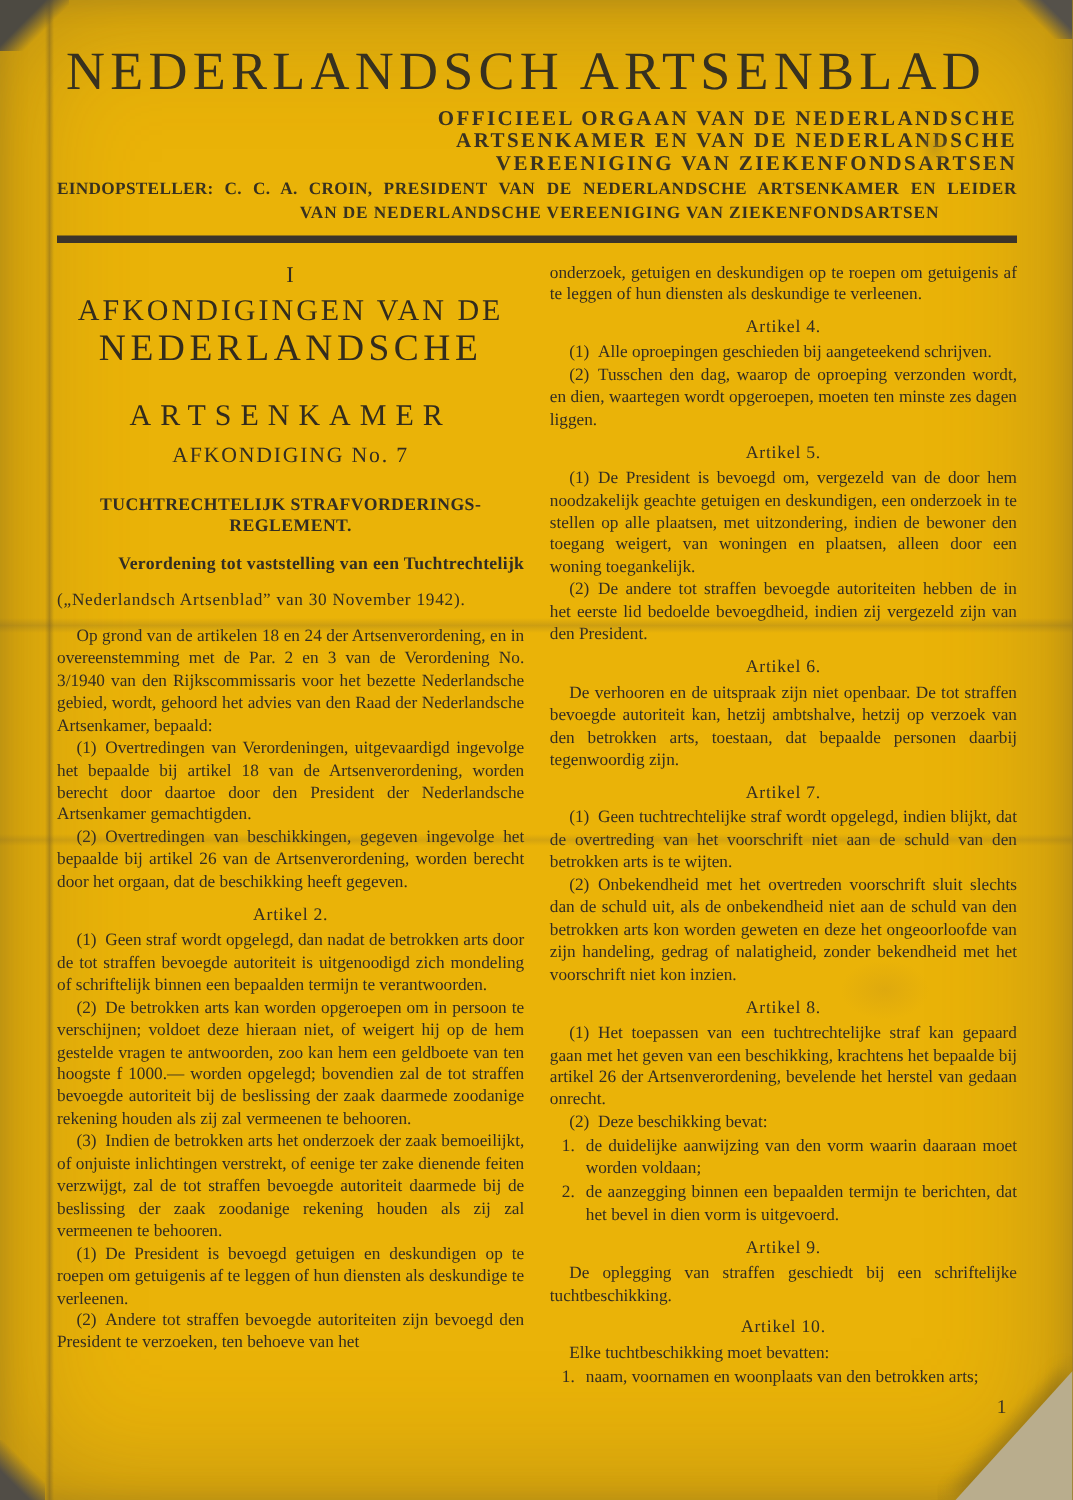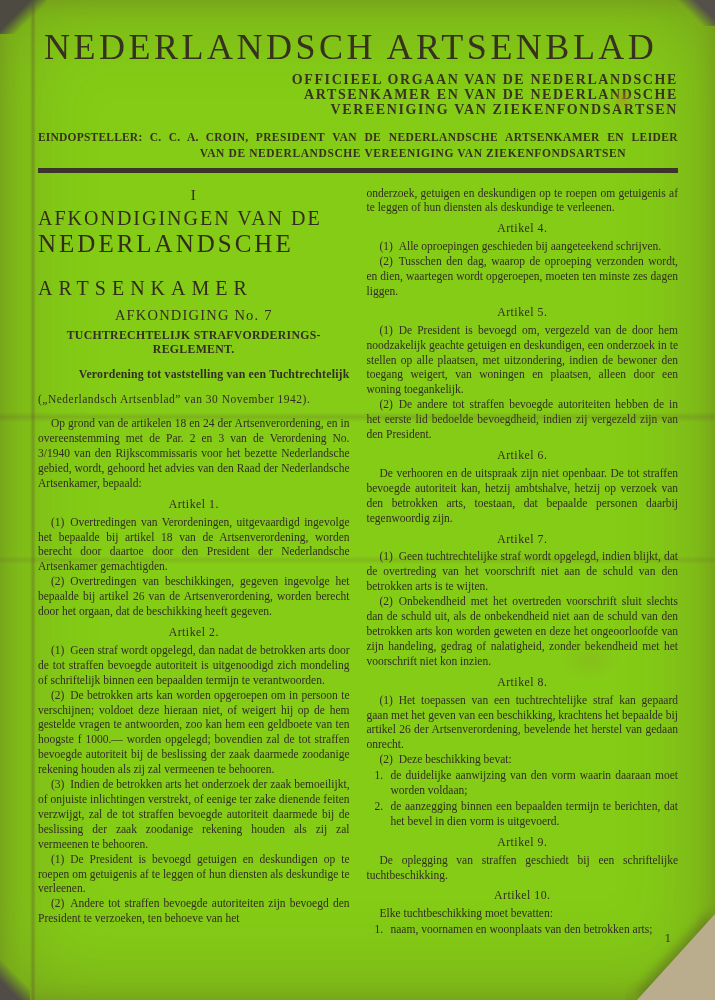--- a/index.html
+++ b/index.html
@@ -4,21 +4,21 @@
 <style>
   html,body{margin:0;padding:0;}
   body{
     width:715px;height:1000px;
     background:#5a564c;
     font-family:"Liberation Serif","DejaVu Serif",serif;
     overflow:hidden;position:relative;
   }
   .paper{
     position:absolute;inset:0;
-    background:#84cc16;
+    background:#eab308;
     box-shadow:inset 0 0 90px rgba(92,76,44,.40), inset 0 0 18px rgba(92,76,44,.25);
     color:#332d23;
   }
   
   .corner{position:absolute;pointer-events:none;}
   .corner.tl{left:0;top:0;width:46px;height:34px;background:linear-gradient(135deg,#4d4a42 0%,#4d4a42 38%,transparent 62%);}
   .corner.tr{right:0;top:0;width:40px;height:26px;background:linear-gradient(225deg,#55514a 0%,#55514a 30%,transparent 58%);}
   .corner.bl{left:0;bottom:0;width:30px;height:40px;background:linear-gradient(45deg,#514d46 0%,#514d46 28%,transparent 60%);}
   .crease-v{position:absolute;top:0;bottom:0;left:30px;width:6px;
     background:linear-gradient(90deg,transparent,rgba(90,74,44,.35),transparent);}
@@ -42,44 +42,44 @@
   .title{
     margin:26px 0 0 6px;
     font-size:36px;font-weight:normal;letter-spacing:3.5px;
     white-space:nowrap;color:#37311f;
   }
   .subtitle{
     margin-top:4px;text-align:right;
     font-size:14px;font-weight:bold;letter-spacing:1.6px;
     line-height:15px;color:#3a3322;
   }
-  .editor{margin-top:13px;font-size:11.5px;font-weight:bold;color:#38311f;line-height:14px;}
+  .editor{margin-top:2px;font-size:11.5px;font-weight:bold;color:#38311f;line-height:14px;}
   .editor .l1{letter-spacing:.4px;text-align:justify;text-align-last:justify;}
   .editor .l1 .strong{font-weight:bold;letter-spacing:.2px;}
   .editor .l2{text-align:center;letter-spacing:.6px;margin-top:2px;padding-left:110px;}
 
   .rule{background:#3b342a;border:none;}
   .rule.thick{height:3px;margin-top:8px;}
   .rule.thin{height:1.5px;}
 
   .issue-bar{
     display:flex;justify-content:space-between;align-items:center;
     font-size:10.5px;font-weight:bold;letter-spacing:1px;
     color:#453d2b;padding:8px 2px 7px 2px;
   }
 
   
   .columns{display:flex;gap:17px;margin-top:13px;height:752px;overflow:hidden;}
   .col{flex:1;min-width:0;font-size:11.5px;line-height:14.9px;text-align:justify;}
   .c-num{text-align:center;font-size:15px;letter-spacing:1px;margin:2px 0 4px;}
-  .sec-line{text-align:left;color:#332c1d;}
+  .sec-line{text-align:center;color:#332c1d;}
   .sec-line.s1{font-size:20px;letter-spacing:2px;line-height:25px;}
   .sec-line.s2{font-size:25px;letter-spacing:3px;line-height:25px;}
   .sec-line.s3{font-size:20px;letter-spacing:6px;line-height:25px;margin-top:20px;}
-  .ann{text-align:center;font-size:14.5px;letter-spacing:1.2px;margin:7px 0 5px;font-weight:normal;}
+  .ann{text-align:center;font-size:14.5px;letter-spacing:1.2px;margin:7px 0 17px;font-weight:normal;}
   .subj{text-align:center;font-weight:bold;font-size:11.8px;line-height:14px;letter-spacing:.3px;}
   .decree{text-align:right;font-weight:bold;font-size:11.8px;line-height:14px;margin-top:11px;letter-spacing:.2px;}
   .source{margin:11px 0 0;font-size:11.5px;letter-spacing:.5px;}
   .art{text-align:center;font-size:11.8px;font-weight:normal;margin:6px 0 3px;letter-spacing:.5px;}
   p.para{margin:0;}
   p.para.ind{text-indent:13px;}
   p.para.top{margin-top:9px;}
   .li{display:flex;margin:1px 0 1px 8px;}
   .li .li-num{flex:0 0 16px;}
   .li .li-text{flex:1;text-align:justify;}
@@ -120,21 +120,20 @@
         <div class="subj">
           <div>TUCHTRECHTELIJK STRAFVORDERINGS-</div>
           <div>REGLEMENT.</div>
         </div>
         <div class="decree">
           <div>Verordening tot vaststelling van een Tuchtrechtelijk</div>
         </div>
         <p class="source">(„Nederlandsch Artsenblad” van 30 November 1942).</p>
         <p class="para ind top">Op grond van de artikelen 18 en 24 der Artsenverordening, en in overeenstemming met de Par. 2 en 3 van de Verordening No. 3/1940 van den Rijkscommissaris voor het bezette Nederlandsche gebied, wordt, gehoord het advies van den Raad der Nederlandsche Artsenkamer, bepaald:</p>
 
-        <h4 class="art">Artikel 1.</h4>
         <p class="para ind">(1) Overtredingen van Verordeningen, uitgevaardigd ingevolge het bepaalde bij artikel 18 van de Artsenverordening, worden berecht door daartoe door den President der Nederlandsche Artsenkamer gemachtigden.</p>
         <p class="para ind">(2) Overtredingen van beschikkingen, gegeven ingevolge het bepaalde bij artikel 26 van de Artsenverordening, worden berecht door het orgaan, dat de beschikking heeft gegeven.</p>
 
         <h4 class="art">Artikel 2.</h4>
         <p class="para ind">(1) Geen straf wordt opgelegd, dan nadat de betrokken arts door de tot straffen bevoegde autoriteit is uitgenoodigd zich mondeling of schriftelijk binnen een bepaalden termijn te verantwoorden.</p>
         <p class="para ind">(2) De betrokken arts kan worden opgeroepen om in persoon te verschijnen; voldoet deze hieraan niet, of weigert hij op de hem gestelde vragen te antwoorden, zoo kan hem een geldboete van ten hoogste f 1000.— worden opgelegd; bovendien zal de tot straffen bevoegde autoriteit bij de beslissing der zaak daarmede zoodanige rekening houden als zij zal vermeenen te behooren.</p>
         <p class="para ind">(3) Indien de betrokken arts het onderzoek der zaak bemoeilijkt, of onjuiste inlichtingen verstrekt, of eenige ter zake dienende feiten verzwijgt, zal de tot straffen bevoegde autoriteit daarmede bij de beslissing der zaak zoodanige rekening houden als zij zal vermeenen te behooren.</p>
 
         <p class="para ind">(1) De President is bevoegd getuigen en deskundigen op te roepen om getuigenis af te leggen of hun diensten als deskundige te verleenen.</p>
         <p class="para ind">(2) Andere tot straffen bevoegde autoriteiten zijn bevoegd den President te verzoeken, ten behoeve van het</p>

